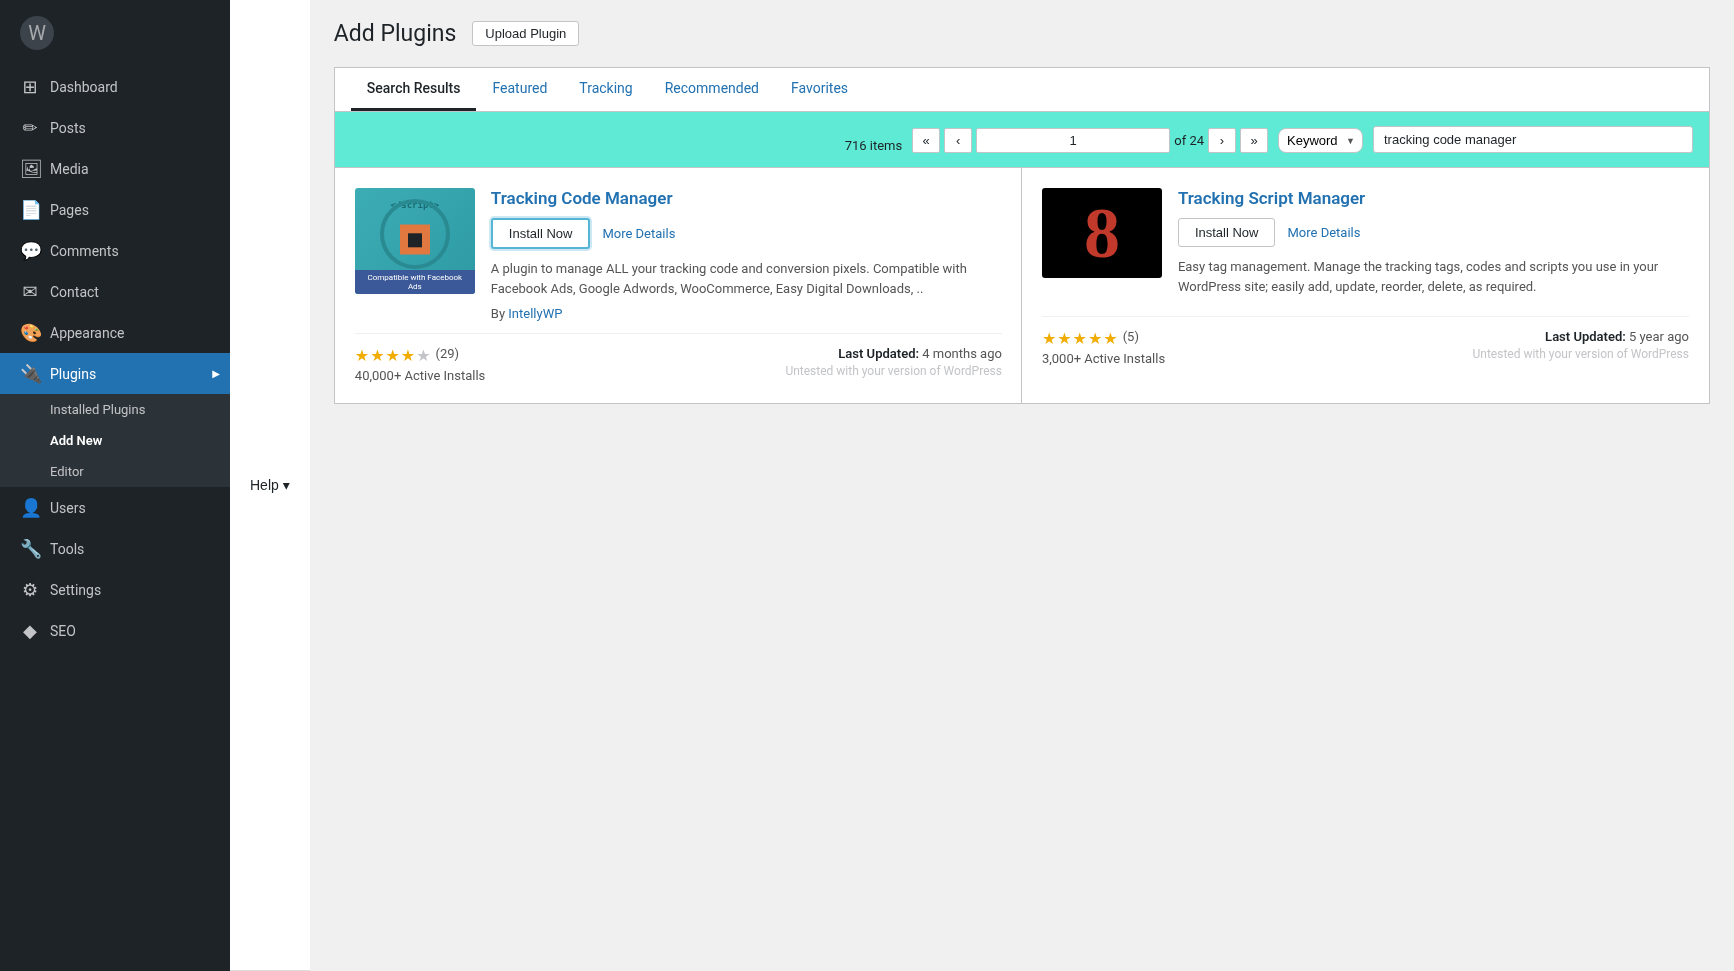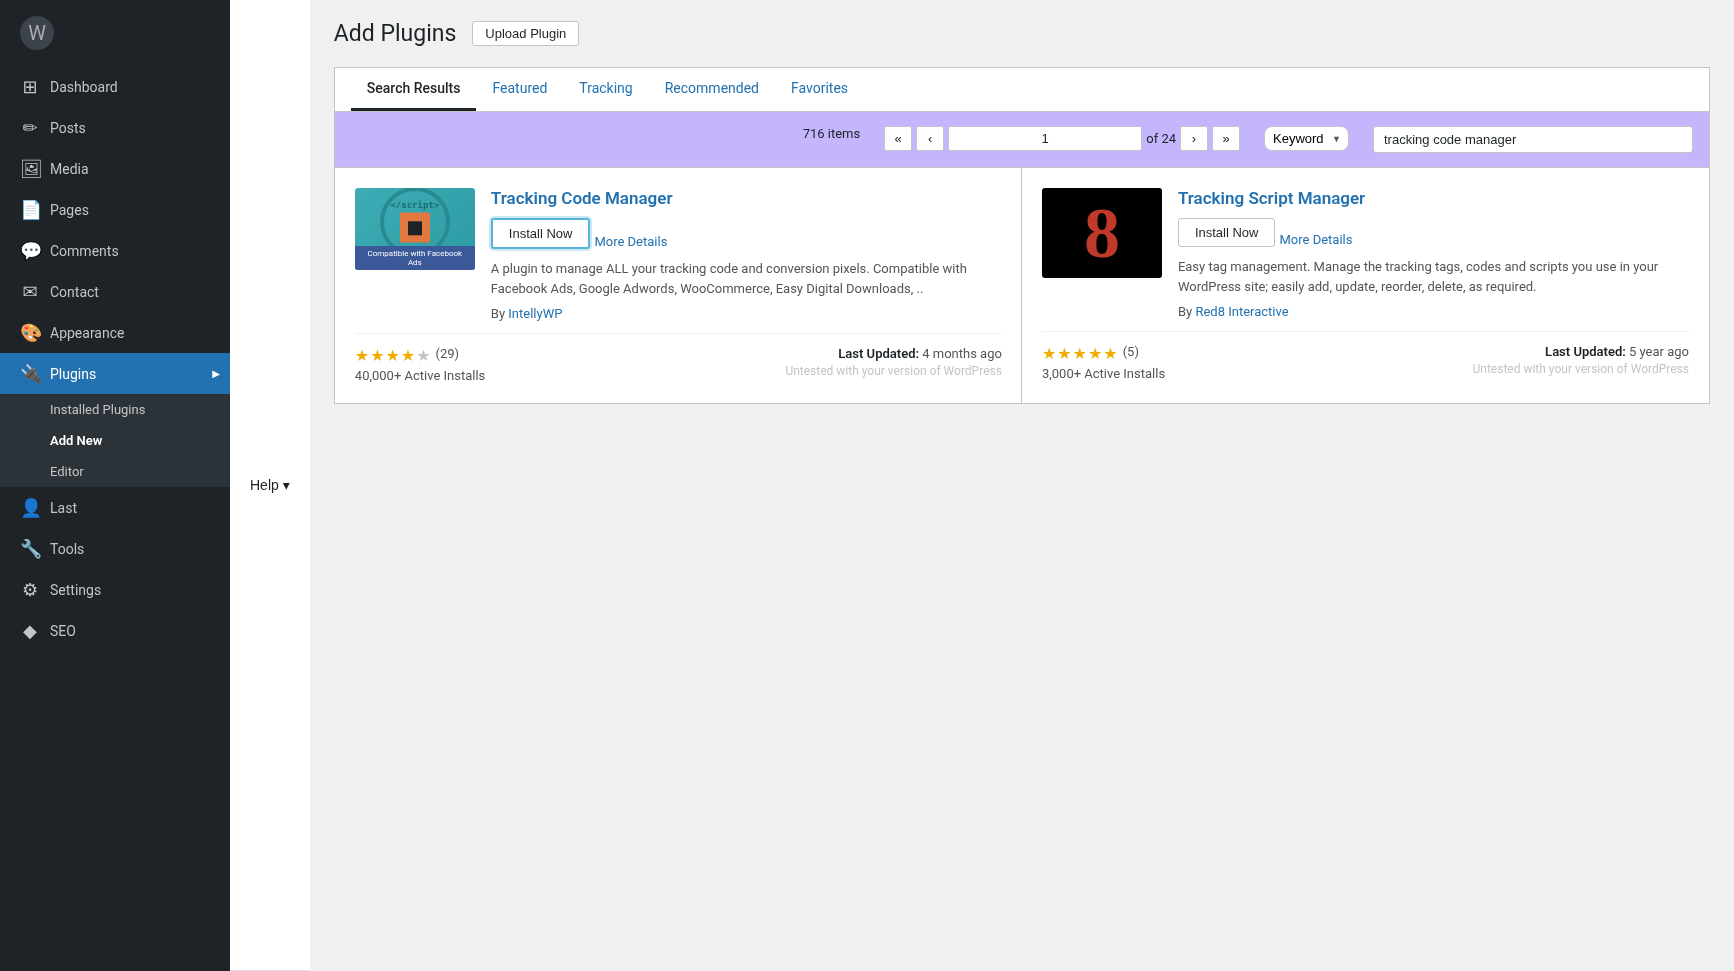--- a/index.html
+++ b/index.html
@@ -123,28 +123,28 @@
       border-bottom: 3px solid transparent;
     }
     .tab-item.active {
       color: #1d2327;
       border-bottom: 3px solid #1d2327;
       font-weight: 500;
     }
 
     
     .search-pagination-row {
-      background: #c4b5fd;
+      background: #5eead4;
       border: 1px solid #c3c4c7;
       border-top: none;
       padding: 14px 16px;
       display: flex;
-      align-items: flex-start;
+      align-items: flex-end;
       justify-content: flex-end;
-      gap: 24px;
+      gap: 10px;
     }
     .pagination-info { font-size: 13px; color: #1d2327; }
     .pagination-controls { display: flex; align-items: center; gap: 4px; }
     .page-btn {
       border: 1px solid #c3c4c7;
       background: #fff;
       padding: 4px 8px;
       cursor: pointer;
       font-size: 13px;
       color: #1d2327;
@@ -222,21 +222,21 @@
       border-radius: 3px;
       overflow: hidden;
       display: flex;
       align-items: center;
       justify-content: center;
     }
     
     .thumb-tcm {
       background: linear-gradient(135deg, #3dadb5 0%, #2d9aa3 100%);
       position: relative;
-      width: 120px; height: 82px;
+      width: 120px; height: 106px;
     }
     .thumb-tcm .circle-outer {
       position: absolute;
       width: 70px; height: 70px;
       border: 4px solid #2a8a92;
       border-radius: 50%;
       top: 50%; left: 50%;
       transform: translate(-50%, -60%);
     }
     .thumb-tcm .script-tag {
@@ -285,22 +285,22 @@
     .plugin-info { flex: 1; }
     .plugin-title {
       font-size: 17px;
       font-weight: 600;
       color: #2271b1;
       margin-bottom: 10px;
       cursor: pointer;
     }
     .plugin-actions {
       display: flex;
-      align-items: flex-end;
-      gap: 4px;
+      align-items: center;
+      gap: 12px;
       margin-bottom: 10px;
     }
     .install-now-btn {
       border: 1px solid #c3c4c7;
       background: #fff;
       padding: 6px 16px;
       border-radius: 3px;
       cursor: pointer;
       font-size: 13px;
       color: #1d2327;
@@ -385,21 +385,21 @@
     <span>Plugins</span>
     <span class="arrow">▶</span>
   </div>
   <div class="sidebar-sub">
     <div class="sidebar-sub-item">Installed Plugins</div>
     <div class="sidebar-sub-item active">Add New</div>
     <div class="sidebar-sub-item">Editor</div>
   </div>
   <div class="sidebar-item">
     <span class="icon">👤</span>
-    <span>Last</span>
+    <span>Users</span>
   </div>
   <div class="sidebar-item">
     <span class="icon">🔧</span>
     <span>Tools</span>
   </div>
   <div class="sidebar-item">
     <span class="icon">⚙</span>
     <span>Settings</span>
   </div>
   <div class="sidebar-item">
@@ -503,24 +503,20 @@
           <div class="plugin-thumbnail thumb-tsm">
             <span class="big-8">8</span>
           </div>
           <div class="plugin-info">
             <div class="plugin-title">Tracking Script Manager</div>
             <div class="plugin-actions">
               <button class="install-now-btn">Install Now</button>
               <a class="more-details-link">More Details</a>
             </div>
             <p class="plugin-desc">Easy tag management. Manage the tracking tags, codes and scripts you use in your WordPress site; easily add, update, reorder, delete, as required.</p>
-            <p class="plugin-author">
-              <span>By</span>
-              <a>Red8 Interactive</a>
-            </p>
           </div>
         </div>
         <div class="plugin-footer">
           <div class="rating-section">
             <div class="stars-display">
               <span class="star full">★</span>
               <span class="star full">★</span>
               <span class="star full">★</span>
               <span class="star full">★</span>
               <span class="star half">★</span>

